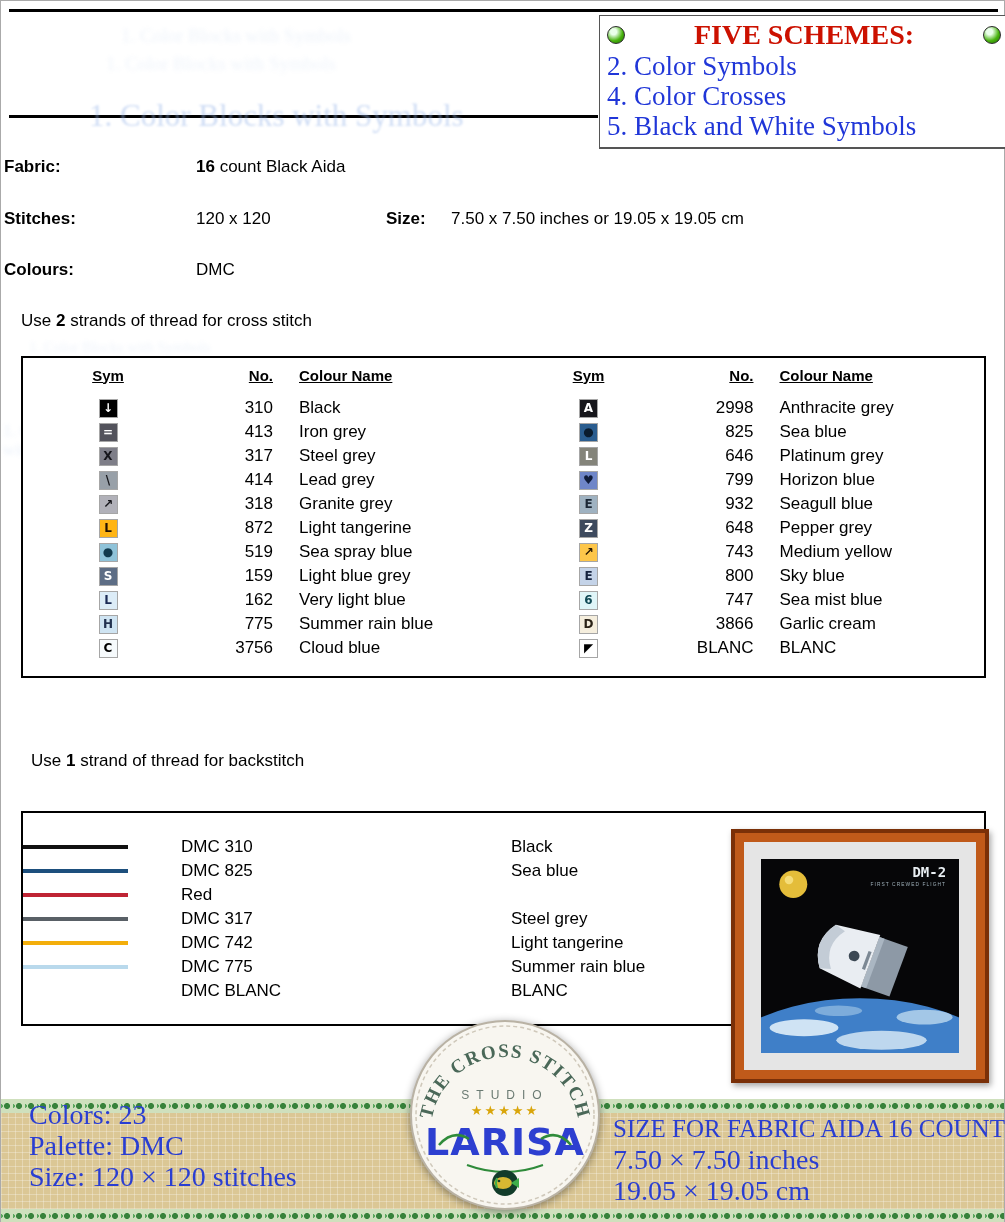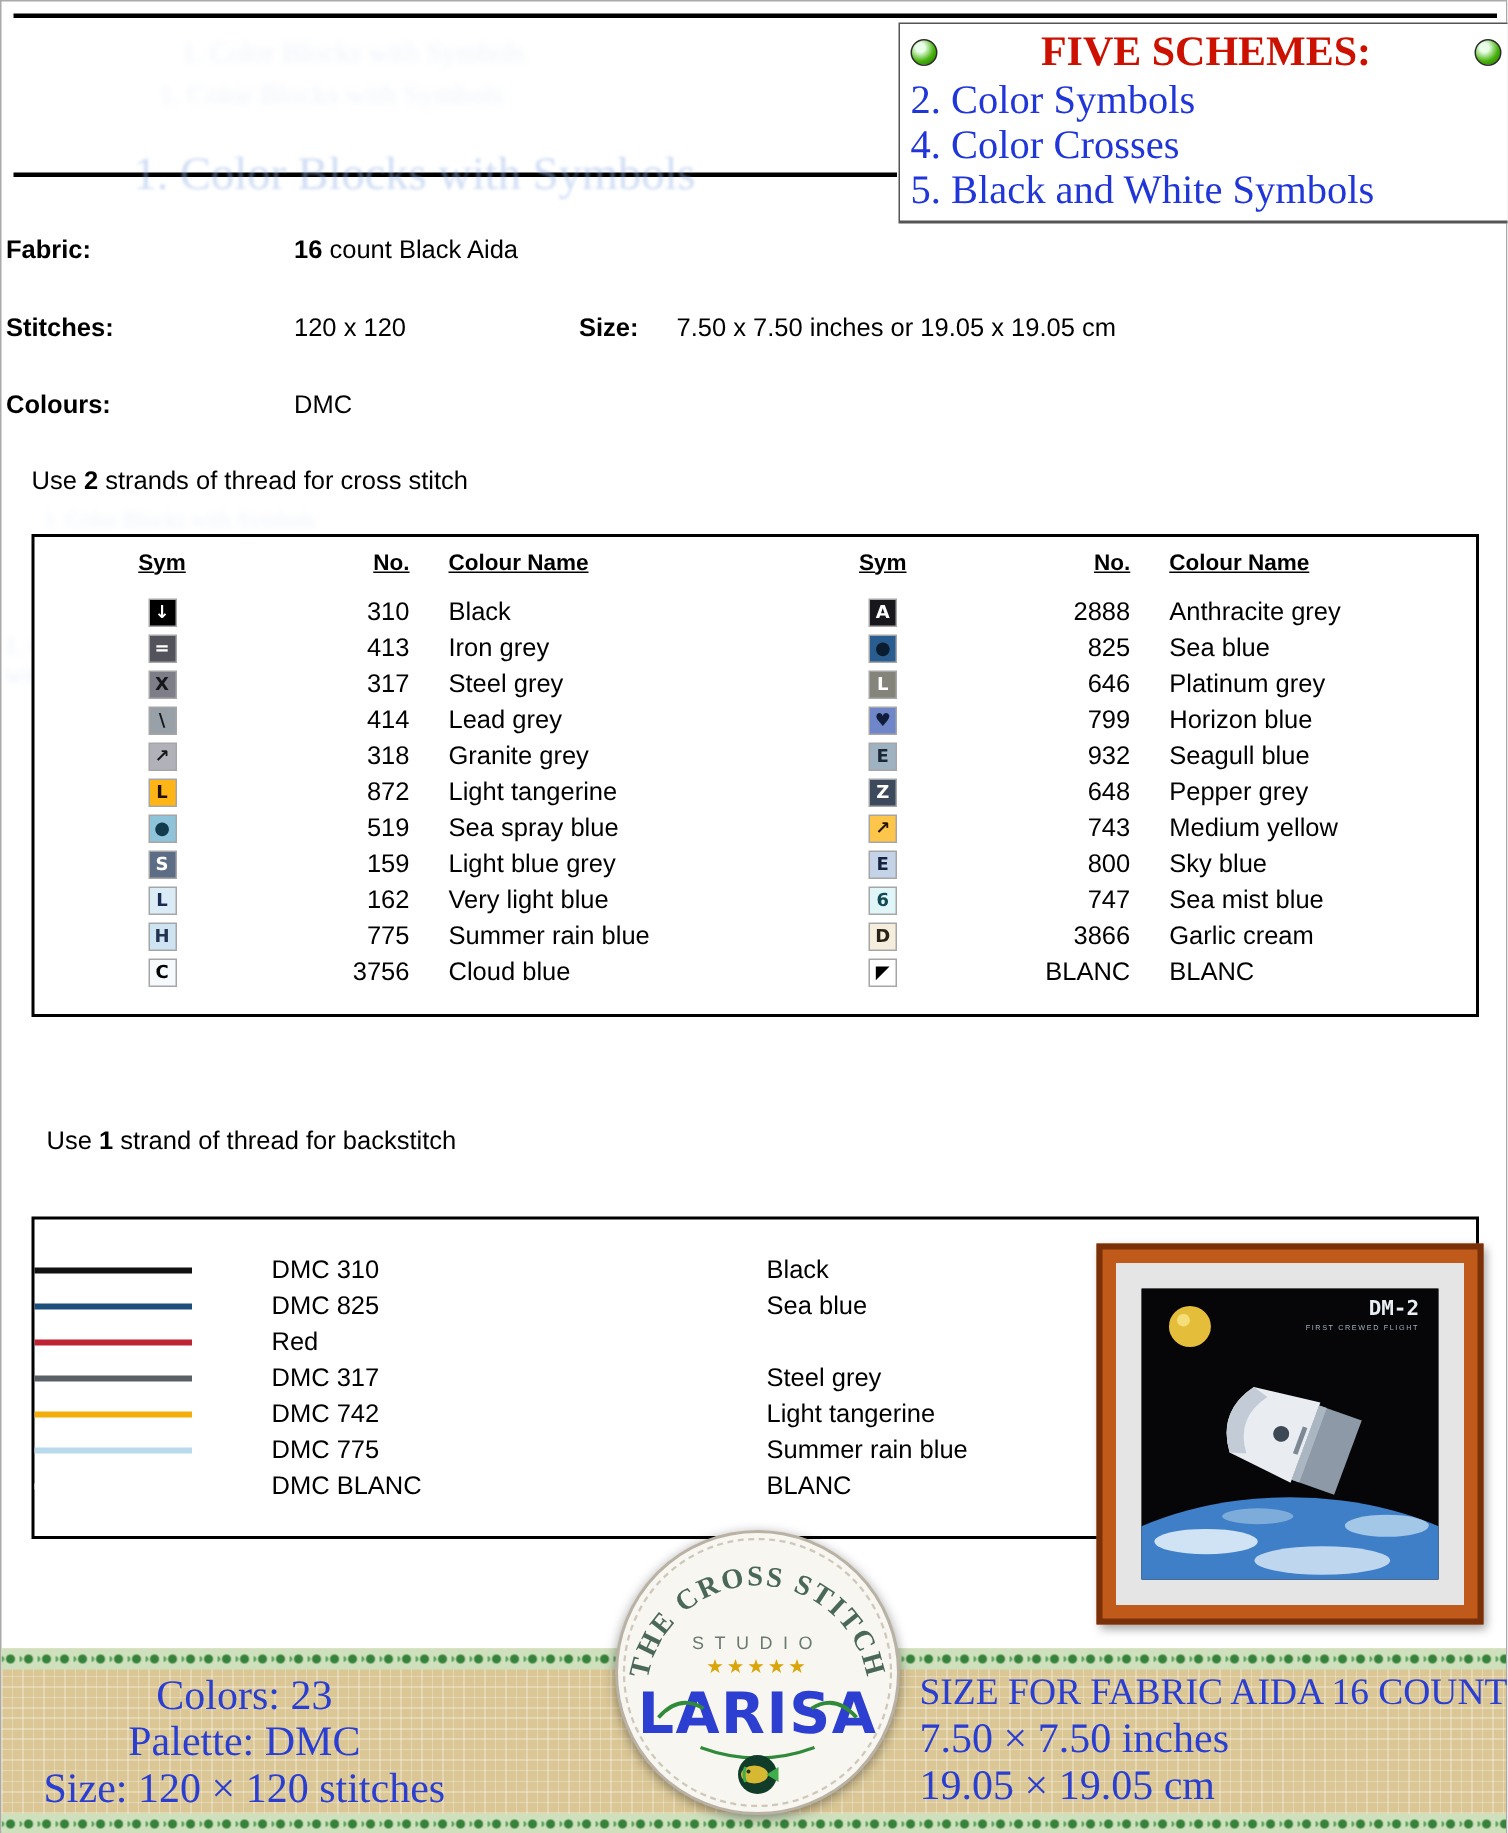--- a/index.html
+++ b/index.html
@@ -73,21 +73,21 @@
             background-color:#dbc795;
             background-image:
               repeating-linear-gradient(90deg, rgba(255,255,255,.28) 0 1px, transparent 1px 7px),
               repeating-linear-gradient(0deg, rgba(255,255,255,.28) 0 1px, transparent 1px 7px); }
   .lace { position:absolute; left:0; right:0; height:14px; background-color:#cfe0bd;
           background-image:
             radial-gradient(circle at 6px 7px, #37823b 2.6px, transparent 3.4px),
             radial-gradient(circle at 0px 7px, #5aa75e 1.6px, transparent 2.2px);
           background-size:12px 14px; }
   .lace.top { top:0; } .lace.bottom { bottom:0; }
-  .fleft { position:absolute; left:28px; top:16px;text-align:center; }
+  .fleft { position:absolute; left:28px; top:0; }
   .fright { position:absolute; left:612px; top:14px; }
   .fline { font-family:"Liberation Serif", serif; color:#2a3ed2; font-size:28px; line-height:31px; white-space:nowrap; }
   .fright .fline:first-child { font-size:25px; }
 
   
   .logo { position:absolute; left:408px; top:1018px; width:192px; height:192px; z-index:8;
           filter:drop-shadow(0 2px 4px rgba(0,0,0,.4)); }
   .logo svg { width:100%; height:100%; display:block; }
 </style>
 </head>
@@ -227,21 +227,21 @@
       <div class="crow chead">
         <div class="chipc hdr">Sym</div>
         <div class="cno hdr">No.</div>
         <div class="cname"><span class="hdr">Colour Name</span></div>
       </div>
       <div id="right-rows">
           <div class="crow">
             <div class="chipc">
               <span class="chip" style="background: rgb(23, 23, 28); color: rgb(255, 255, 255);">A</span>
             </div>
-            <div class="cno">2888</div>
+            <div class="cno">2998</div>
             <div class="cname">Anthracite grey</div>
           </div>
           <div class="crow">
             <div class="chipc">
               <span class="chip" style="background: rgb(42, 93, 143); color: rgb(10, 28, 46);">●</span>
             </div>
             <div class="cno">825</div>
             <div class="cname">Sea blue</div>
           </div>
           <div class="crow">

